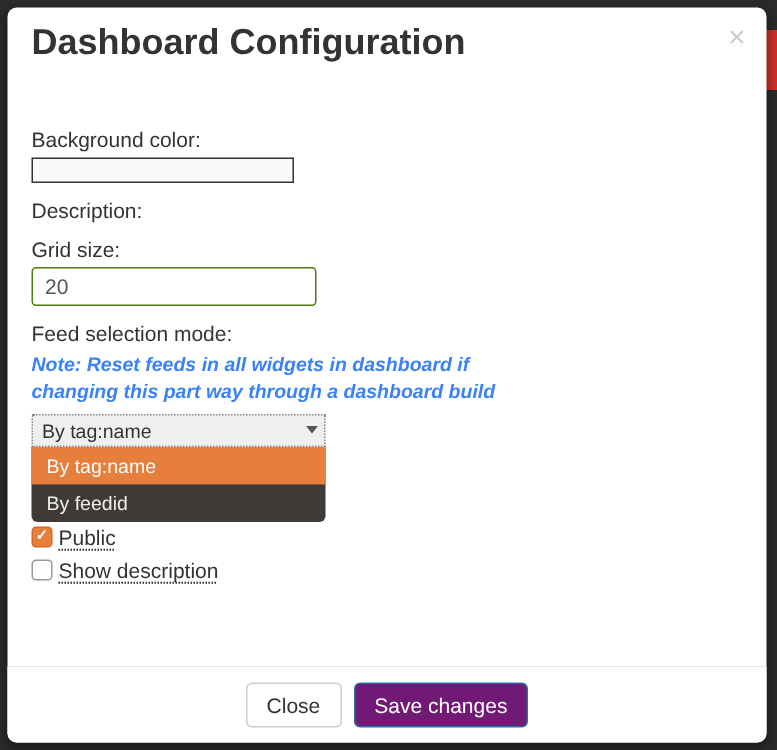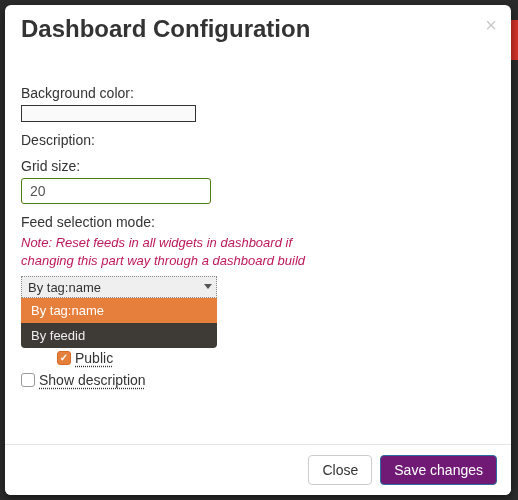--- a/index.html
+++ b/index.html
@@ -85,25 +85,26 @@
   input.grid {
     width: 190px;
     padding: 4px 8px;
     border: 1px solid #4d7c0f;
     border-radius: 3px;
     font-size: 14px;
     color: #555;
   }
   .note {
     font-style: italic;
-    color: #be185d;
+    color: #3b82f6;
     font-size: 13px;
     line-height: 1.4;
     margin: 4px 0 6px 0;
     max-width: 320px;
+    font-weight: bold;
   }
   .select-wrap {
     position: relative;
     width: 196px;
   }
   .fake-select {
     width: 196px;
     height: 22px;
     border: 1px dotted #888;
     background: #efefef;
@@ -143,21 +144,20 @@
   }
   .checkbox-row {
     display: flex;
     align-items: center;
     gap: 4px;
     margin-top: 6px;
     font-size: 14px;
   }
   .checkbox-row.first-after-dropdown {
     margin-top: 52px;
-    margin-left: 36px;
   }
   .cb {
     width: 14px; height: 14px;
     border: 1px solid #999;
     border-radius: 3px;
     display: inline-flex;
     align-items: center;
     justify-content: center;
     font-size: 11px;
     color: #fff;
@@ -175,21 +175,21 @@
   }
   .cb-label {
     text-decoration: underline dotted;
     text-underline-offset: 2px;
     color: #333;
   }
   .modal-footer {
     border-top: 1px solid #e5e5e5;
     padding: 10px 14px;
     display: flex;
-    justify-content: flex-end;
+    justify-content: center;
     gap: 8px;
     background: #fff;
     border-radius: 0 0 6px 6px;
   }
   .btn {
     padding: 6px 13px;
     border-radius: 4px;
     font-size: 14px;
     cursor: pointer;
     border: 1px solid #ccc;

